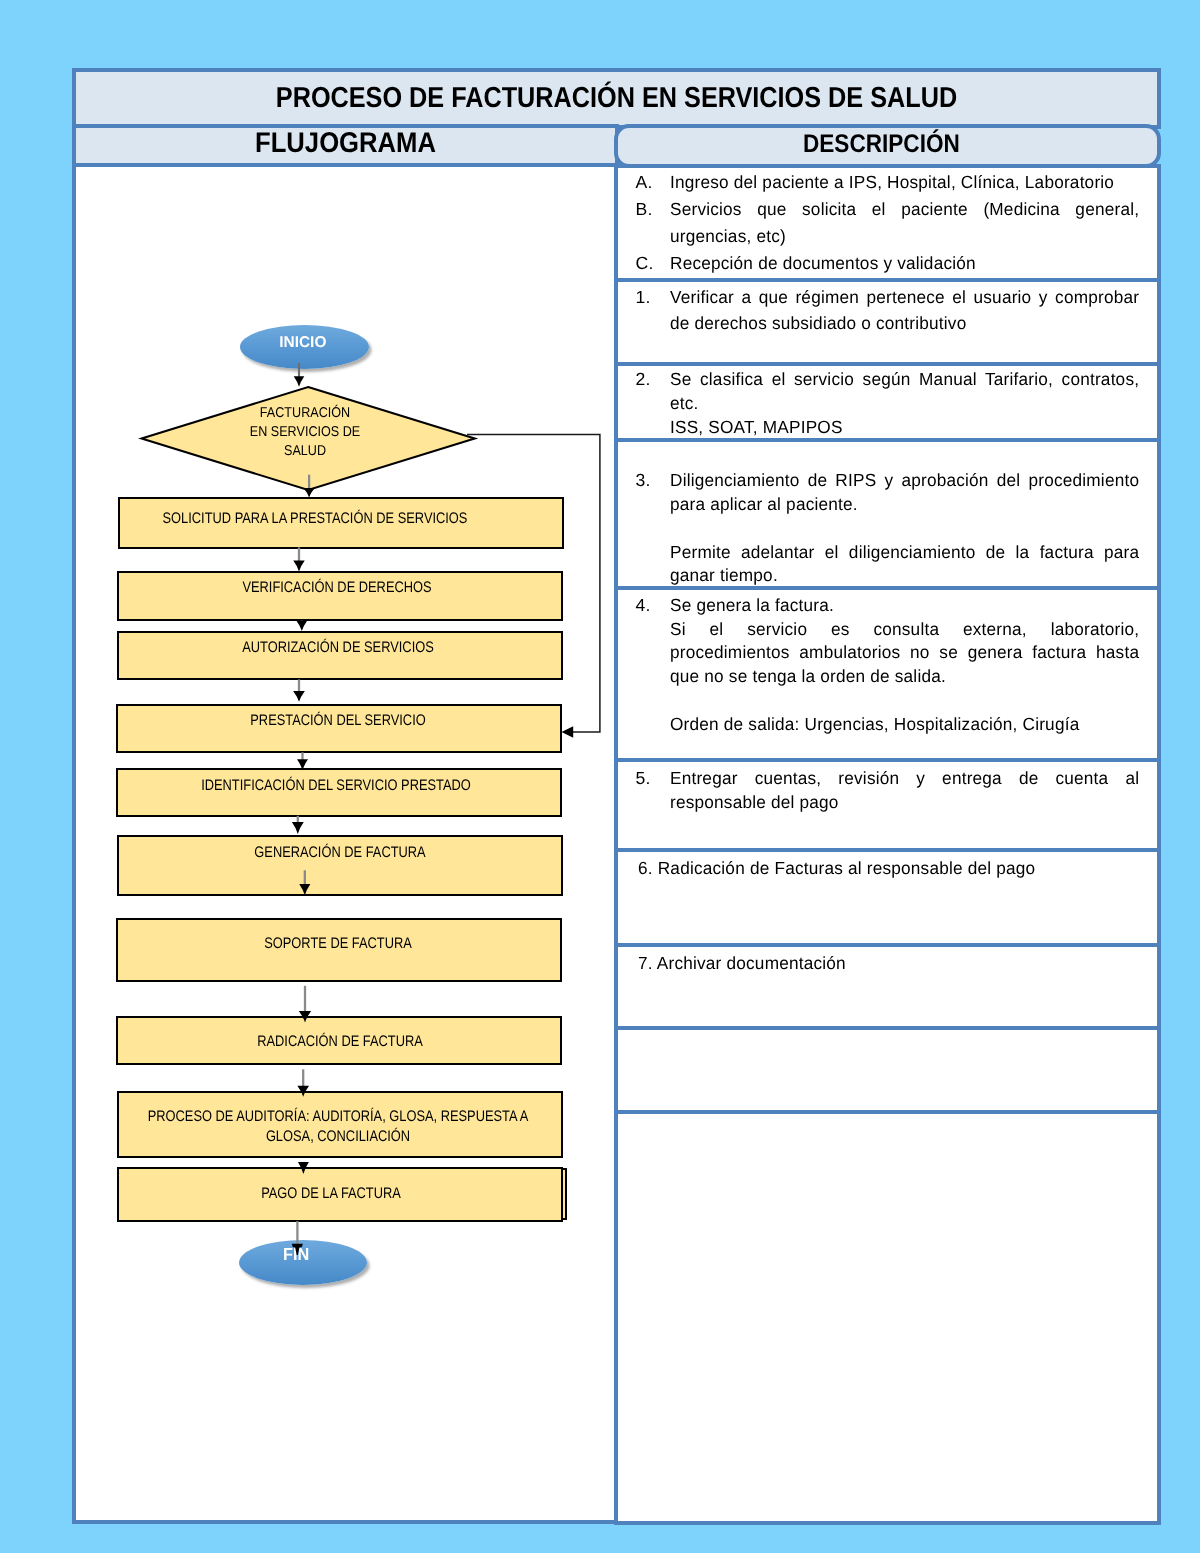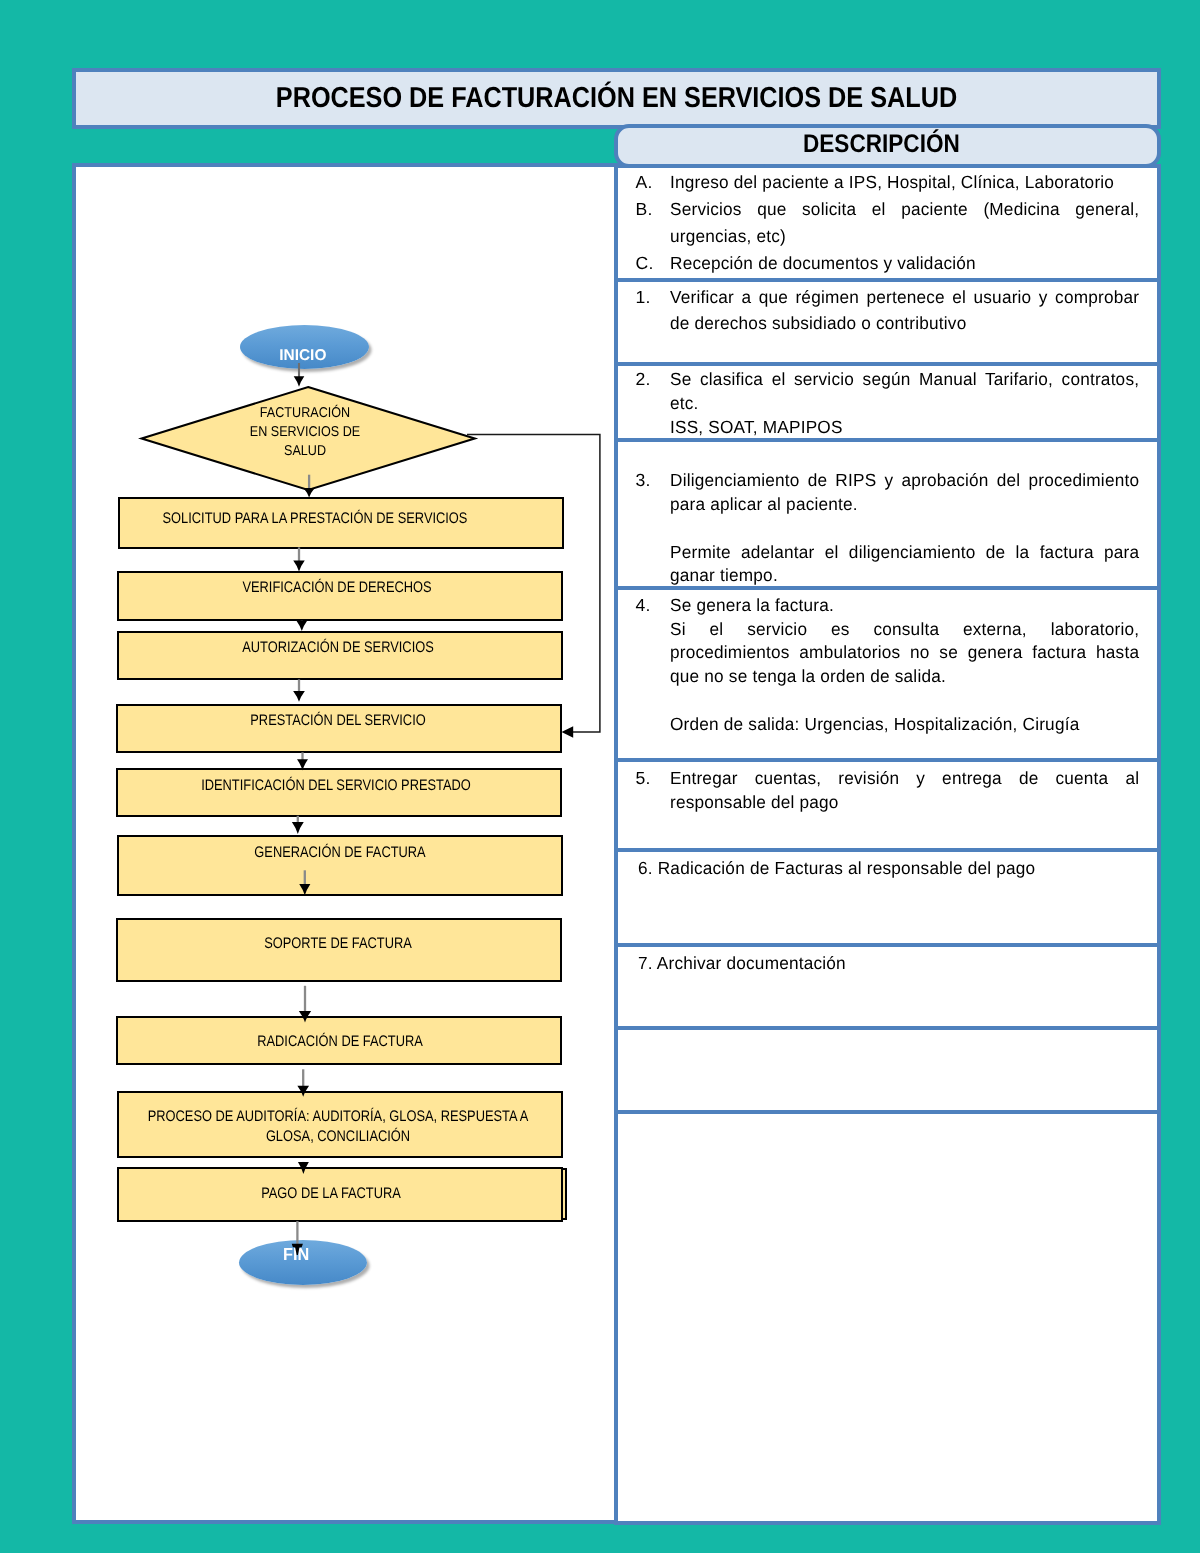--- a/index.html
+++ b/index.html
@@ -1,19 +1,19 @@
 <!DOCTYPE html>
 <html><head>
 <meta charset="utf-8">
 <style>
   html,body{margin:0;padding:0;background:#ffffff;}
   body{width:1200px;height:1553px;position:relative;
        font-family:"Liberation Sans",sans-serif;
        -webkit-font-smoothing:antialiased;text-rendering:geometricPrecision;}
-  #page{position:absolute;left:0;top:0;width:1200px;height:1553px;overflow:hidden;background:#14b8a6;
+  #page{position:absolute;left:0;top:0;width:1200px;height:1553px;overflow:hidden;background:#7dd3fc;
        transform:translateZ(0);}
 
   
   .tbl{position:absolute;left:72px;top:68px;width:1089px;height:1456px;}
   .cell{position:absolute;box-sizing:border-box;border:4.6px solid #4F81BD;background:#fff;}
   .hdr{background:#DCE6F1;}
 
   .title-txt{position:absolute;width:100%;text-align:center;font-weight:bold;
              font-size:28.9px;color:#000;transform:scaleX(0.874) translateZ(0);}
   .col-hdr-txt{position:absolute;width:100%;text-align:center;font-weight:bold;color:#000;}
@@ -41,20 +41,23 @@
 <body>
 
 <div id="page">
 
   <div class="tbl">
 
     <div class="cell hdr" style="left:0;top:0;width:1089px;height:60.7px;">
       <div class="title-txt" style="top:9.5px;">PROCESO DE FACTURACIÓN EN SERVICIOS DE SALUD</div>
     </div>
 
+    <div class="cell hdr" style="left:0;top:56.1px;width:547px;height:43.9px;">
+      <div class="col-hdr-txt" id="hdr-flujograma" style="top:-1.2px;">FLUJOGRAMA</div>
+    </div>
 
     <div class="cell hdr" style="left:542.2px;top:56.1px;width:546.8px;height:43.9px;border-radius:15px;">
       <div class="col-hdr-txt" id="hdr-descripcion" style="top:1.5px;left:-6.5px;">DESCRIPCIÓN</div>
     </div>
 
     <div class="cell" style="left:0;top:95.4px;width:547px;height:1360.6px;"></div>
 
     <div id="desc-rows">
         <div class="cell" style="left: 542.2px; top: 96px; width: 546.8px; height: 118.6px;"></div>
         <div class="mk" style="position: absolute; left: 563.5px; top: 104px; font-size: 17.6px; letter-spacing: 0.2px; transform-origin: 0px 0px; line-height: 20px; white-space: pre; transform: translateZ(0px);">A.</div>
@@ -97,21 +100,21 @@
         <div class="cell" style="left: 542.2px; top: 958px; width: 546.8px; height: 88.6px;"></div>
         <div class="cell" style="left: 542.2px; top: 1042px; width: 546.8px; height: 414.6px;"></div>
       </div>
   </div>
 
   <svg class="fc" id="fc-svg" width="1200" height="1553">
       <path d="M308.15 387 L474.7 438.5 L308.15 490 L141.6 438.5 Z" fill="#FFE699" stroke="#000" stroke-width="2.1"></path>
       <path d="M467 434.6 L599.9 434.6 L599.9 732 L572.5 732" fill="none" stroke="#1a1a1a" stroke-width="1.5"></path>
     </svg>
   <div id="fc-shapes">
-      <div class="term" style="left: 240px; top: 324.5px; width: 129px; height: 44px; align-items: flex-end;">
+      <div class="term" style="left: 240px; top: 324.5px; width: 129px; height: 44px;">
         <span style="font-size: 15.6px; transform: scaleX(0.99) translateZ(0px); position: relative; top: -3.6px; left: -1.5px;">INICIO</span>
       </div>
       <div class="dia-txt" style="left: 155.4px; top: 403.9px; width: 300px;">
         <div>FACTURACIÓN</div>
         <div>EN SERVICIOS DE</div>
         <div>SALUD</div>
       </div>
       <div class="box" style="left: 118.2px; top: 496.6px; width: 446px; height: 52px;"></div>
       <div class="box-lbl" style="left: 65px; top: 509.1px; width: 500px; white-space: pre-line;">SOLICITUD PARA LA PRESTACIÓN DE SERVICIOS</div>
       <div class="box" style="left: 116.8px; top: 571px; width: 446px; height: 50px;"></div>

